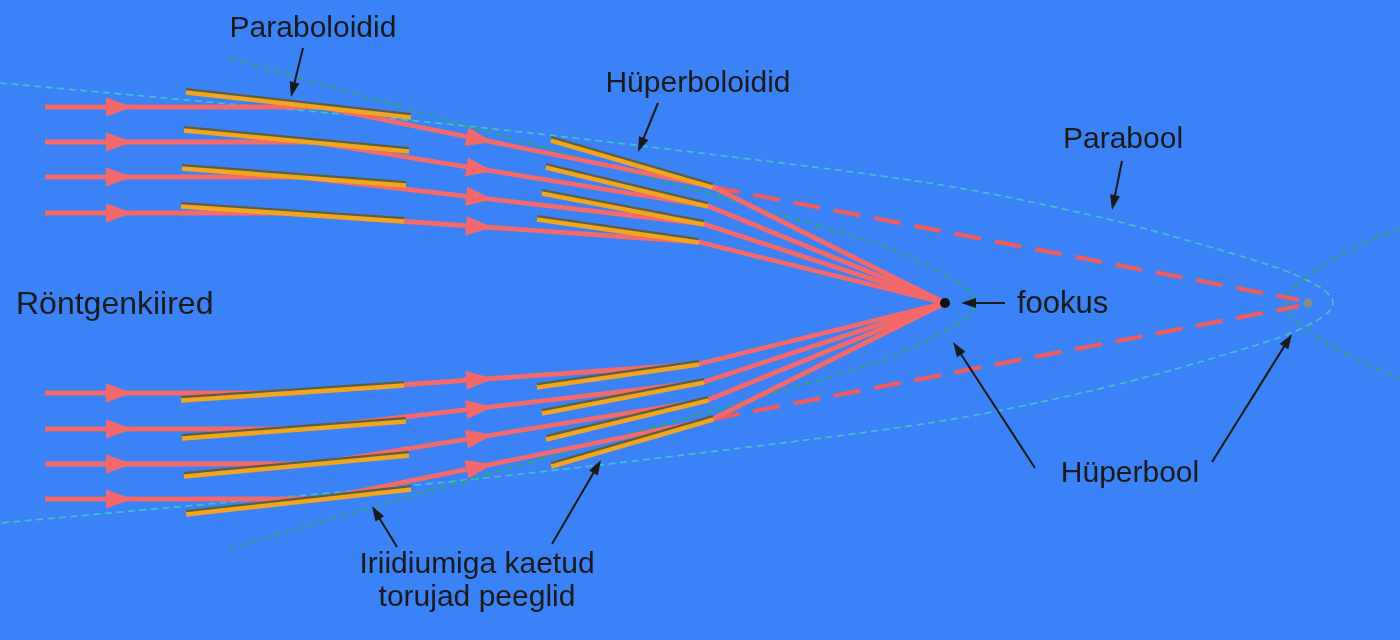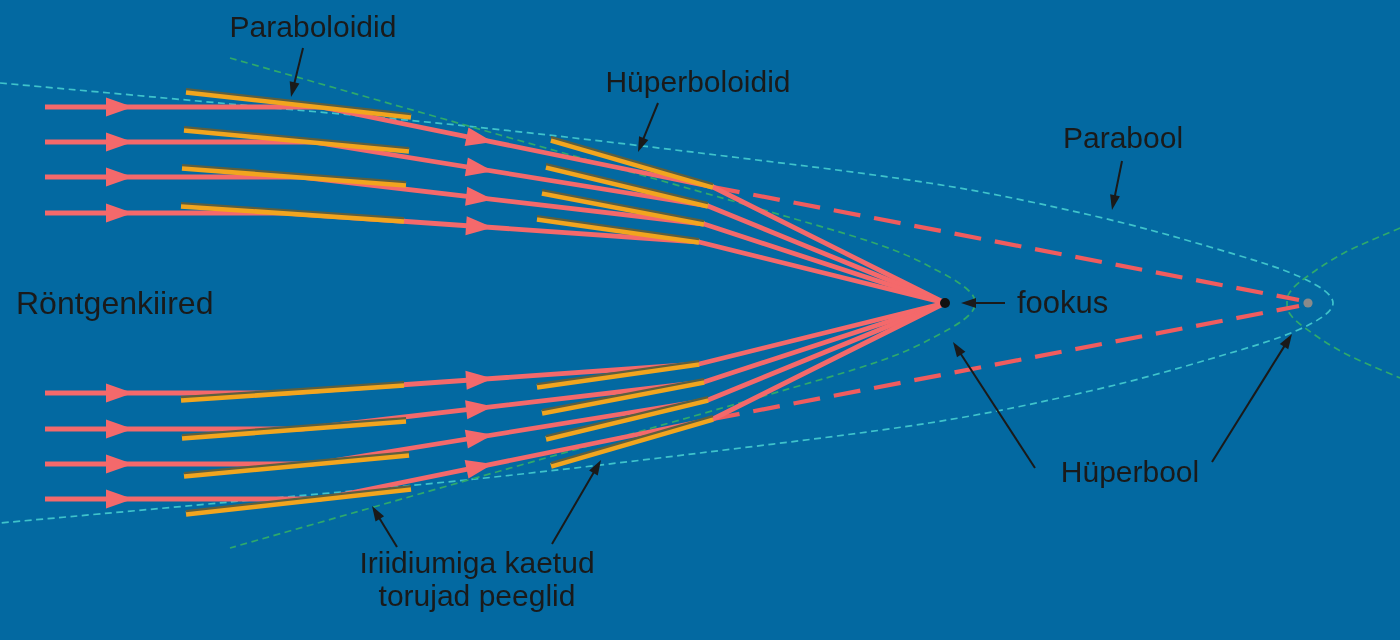--- a/index.html
+++ b/index.html
@@ -1,16 +1,16 @@
 <!DOCTYPE html>
 <html><head>
 <meta charset="utf-8">
 <style>
   html,body{margin:0;padding:0;background:#ffffff;}
-  .canvas{position:relative;width:1400px;height:640px;background:#0369a1;overflow:hidden;}
+  .canvas{position:relative;width:1400px;height:640px;background:#3b82f6;overflow:hidden;}
   svg{position:absolute;left:0;top:0;}
   .lbl{font-family:"Liberation Sans", sans-serif; fill:#1a1a1a;}
 </style>
 </head>
 <body>
 
 <div class="canvas">
   <svg id="diagram" width="1400" height="640" viewBox="0 0 1400 640">
     <g id="layer-curves">
         <path d="M0,83C38.3,86.5 152.3,96.8 230,104C307.7,111.2 387.7,117.8 466,126C544.3,134.2 622.8,143.5 700,153C777.2,162.5 864.0,172.7 929,183C994.0,193.3 1043.2,204.3 1090,215C1136.8,225.7 1175.3,236.8 1210,247C1244.7,257.2 1277.5,266.7 1298,276C1318.5,285.3 1333.0,294.0 1333,303C1333.0,312.0 1318.5,320.7 1298,330C1277.5,339.3 1244.7,348.8 1210,359C1175.3,369.2 1136.8,380.3 1090,391C1043.2,401.7 994.0,412.7 929,423C864.0,433.3 777.2,443.5 700,453C622.8,462.5 544.3,471.8 466,480C387.7,488.2 307.7,494.8 230,502C152.3,509.2 38.3,519.5 0,523" fill="none" stroke="#3FC3CB" stroke-width="1.7" stroke-dasharray="7 4.5"></path>

